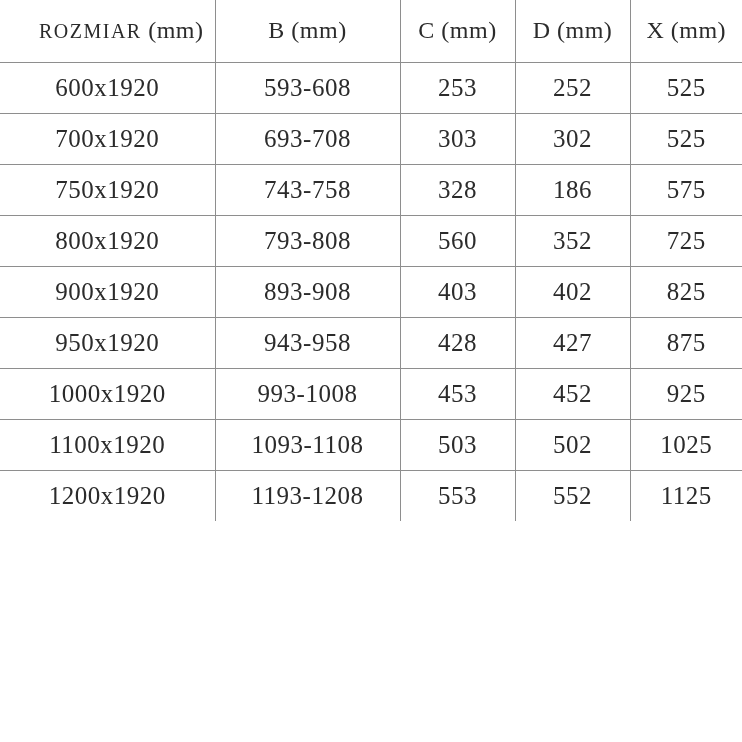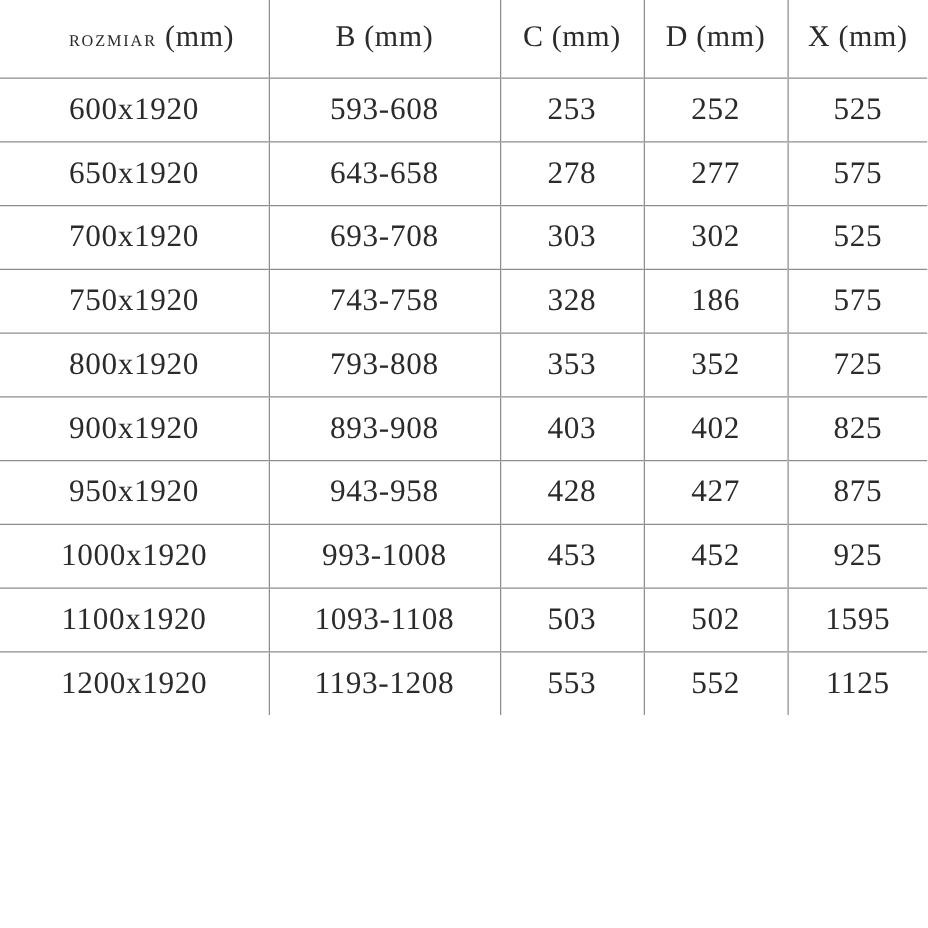--- a/index.html
+++ b/index.html
@@ -36,21 +36,21 @@
   
   th + th, td + td { border-left: 1px solid var(--grid); }
 
   thead tr { height: 62px; }
   thead tr { border-bottom: 1px solid var(--grid); }
   tbody tr { height: 51px; margin-left: 47px; }
   tbody tr:not(:last-child) { border-bottom: 1px solid var(--grid); }
 
   th { font-size: 24px; letter-spacing: 0.5px; }
   th .col-name-small {
-    font-size: 13px;
+    font-size: 20px;
     letter-spacing: 1.5px;
     margin-left: 28px;
   }
   td {
     font-size: 25px;
     letter-spacing: 0.5px;
   }
 </style>
 </head>
 <body>
@@ -74,44 +74,37 @@
   </thead>
   <tbody>
     <tr>
       <td>600x1920</td>
       <td>593-608</td>
       <td>253</td>
       <td>252</td>
       <td>525</td>
     </tr>
     <tr>
-      <td>650x1920</td>
-      <td>643-658</td>
-      <td>278</td>
-      <td>277</td>
-      <td>575</td>
-    </tr>
-    <tr>
       <td>700x1920</td>
       <td>693-708</td>
       <td>303</td>
       <td>302</td>
       <td>525</td>
     </tr>
     <tr>
       <td>750x1920</td>
       <td>743-758</td>
       <td>328</td>
       <td>186</td>
       <td>575</td>
     </tr>
     <tr>
       <td>800x1920</td>
       <td>793-808</td>
-      <td>353</td>
+      <td>560</td>
       <td>352</td>
       <td>725</td>
     </tr>
     <tr>
       <td>900x1920</td>
       <td>893-908</td>
       <td>403</td>
       <td>402</td>
       <td>825</td>
     </tr>
@@ -127,21 +120,21 @@
       <td>993-1008</td>
       <td>453</td>
       <td>452</td>
       <td>925</td>
     </tr>
     <tr>
       <td>1100x1920</td>
       <td>1093-1108</td>
       <td>503</td>
       <td>502</td>
-      <td>1595</td>
+      <td>1025</td>
     </tr>
     <tr>
       <td>1200x1920</td>
       <td>1193-1208</td>
       <td>553</td>
       <td>552</td>
       <td>1125</td>
     </tr>
   </tbody>
 </table>

